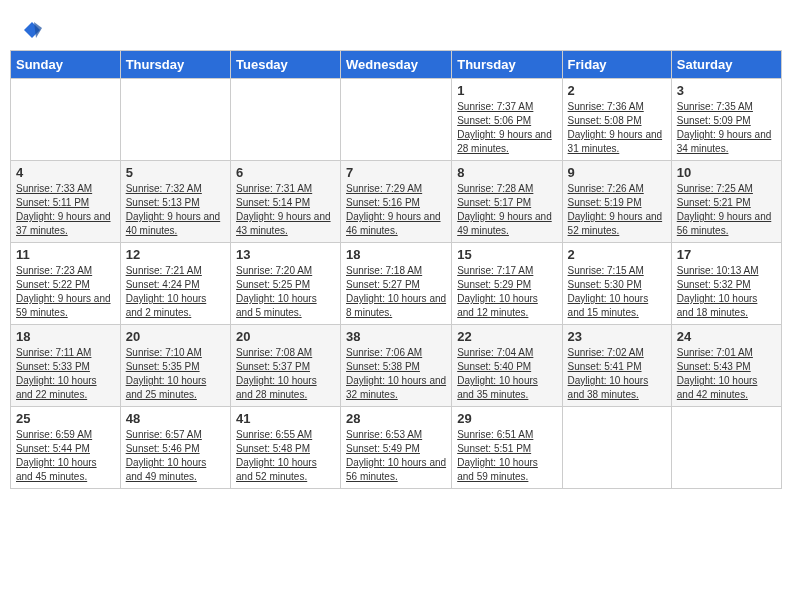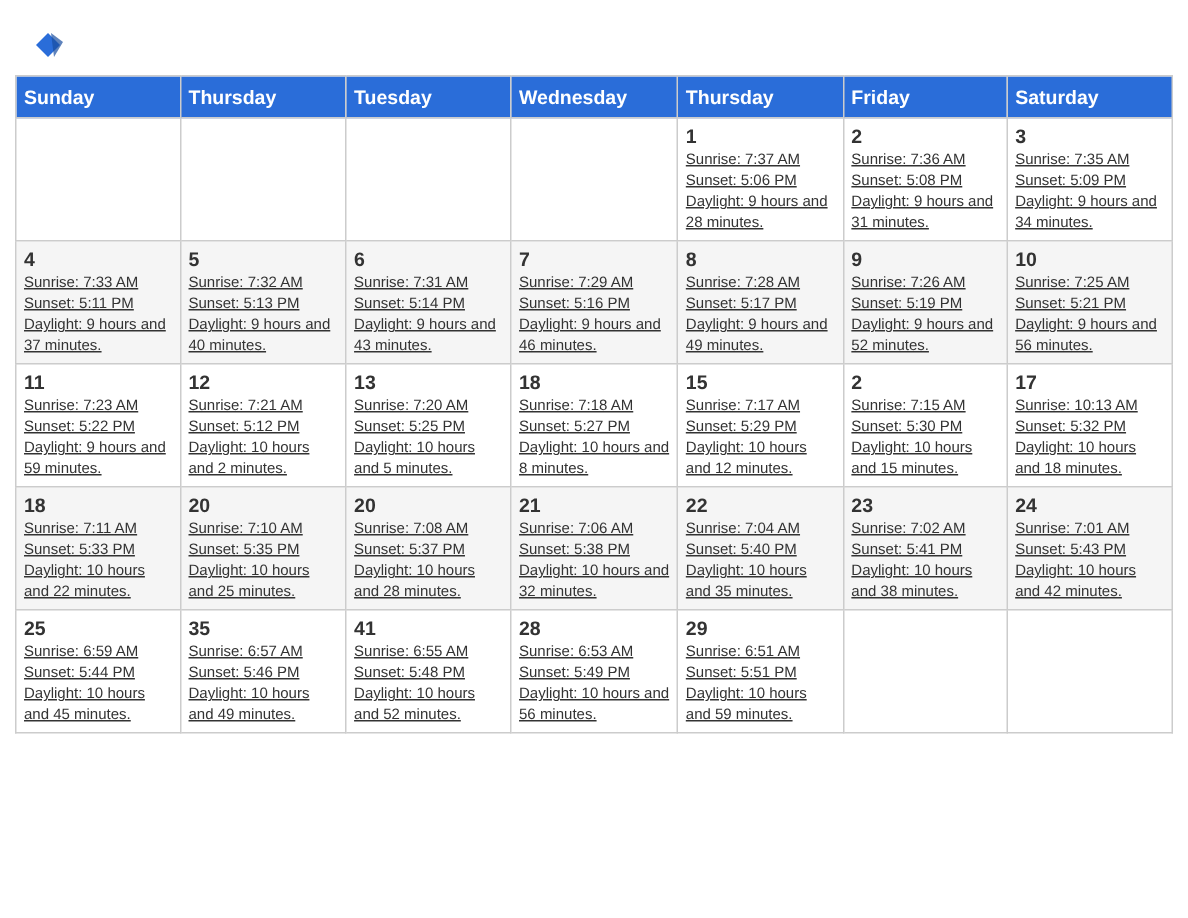--- a/index.html
+++ b/index.html
@@ -211,21 +211,21 @@
         <td>
           <span class="day-number">11</span>
           <div class="day-info">Sunrise: 7:23 AM
 Sunset: 5:22 PM
 Daylight: 9 hours
 and 59 minutes.</div>
         </td>
         <td>
           <span class="day-number">12</span>
           <div class="day-info">Sunrise: 7:21 AM
-Sunset: 5:12 PM
+Sunset: 4:24 PM
 Daylight: 10 hours
 and 2 minutes.</div>
         </td>
         <td>
           <span class="day-number">13</span>
           <div class="day-info">Sunrise: 7:20 AM
 Sunset: 5:25 PM
 Daylight: 10 hours
 and 5 minutes.</div>
         </td>
@@ -274,21 +274,21 @@
 and 25 minutes.</div>
         </td>
         <td>
           <span class="day-number">20</span>
           <div class="day-info">Sunrise: 7:08 AM
 Sunset: 5:37 PM
 Daylight: 10 hours
 and 28 minutes.</div>
         </td>
         <td>
-          <span class="day-number">21</span>
+          <span class="day-number">38</span>
           <div class="day-info">Sunrise: 7:06 AM
 Sunset: 5:38 PM
 Daylight: 10 hours
 and 32 minutes.</div>
         </td>
         <td>
           <span class="day-number">22</span>
           <div class="day-info">Sunrise: 7:04 AM
 Sunset: 5:40 PM
 Daylight: 10 hours
@@ -311,21 +311,21 @@
       </tr>
       <tr>
         <td>
           <span class="day-number">25</span>
           <div class="day-info">Sunrise: 6:59 AM
 Sunset: 5:44 PM
 Daylight: 10 hours
 and 45 minutes.</div>
         </td>
         <td>
-          <span class="day-number">35</span>
+          <span class="day-number">48</span>
           <div class="day-info">Sunrise: 6:57 AM
 Sunset: 5:46 PM
 Daylight: 10 hours
 and 49 minutes.</div>
         </td>
         <td>
           <span class="day-number">41</span>
           <div class="day-info">Sunrise: 6:55 AM
 Sunset: 5:48 PM
 Daylight: 10 hours

